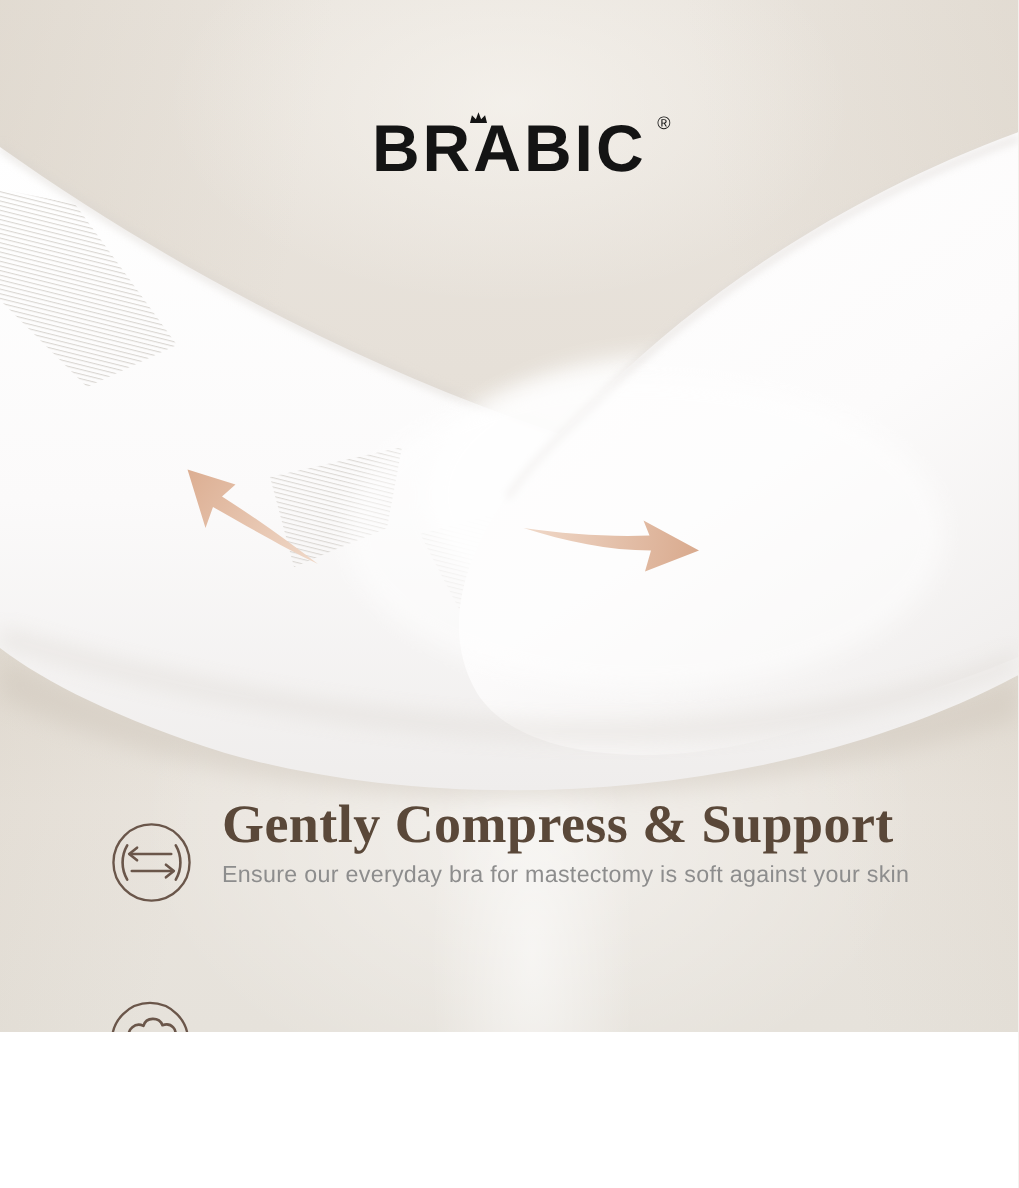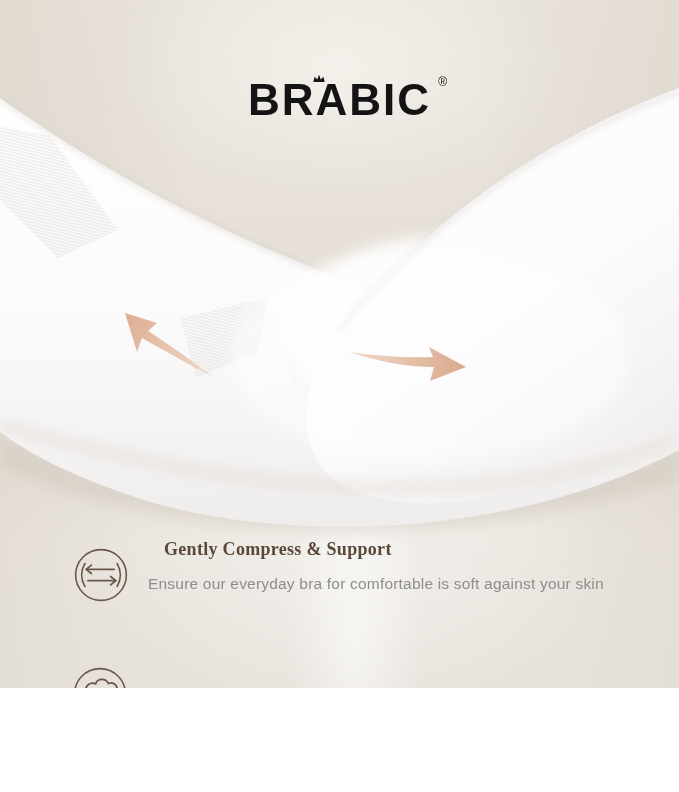--- a/index.html
+++ b/index.html
@@ -34,22 +34,22 @@
   .regmark{position:absolute;top:-7px;right:-16px;font-size:12px;font-weight:400;}
   
   .f-icon{position:absolute;width:56px;height:56px;}
   .f-icon.one{left:73px;top:547px;}
   .f-icon.two{left:72px;top:666px;}
   .f-text{position:absolute;left:148px;}
   .f-text.one{top:534px;}
   .f-text.two{top:662px;}
   .f-title{
     font-family:"Liberation Serif",serif;
-    font-weight:600;font-size:18px;line-height:31px;
-    letter-spacing:0.3px;color:#5a4839;white-space:nowrap;margin-left:16px;
+    font-weight:600;font-size:36px;line-height:31px;
+    letter-spacing:0.3px;color:#5a4839;white-space:nowrap;
   }
   .f-desc{margin-top:8px;}
   .f-line{
     font-family:"Liberation Sans",sans-serif;
     font-size:15.5px;line-height:22px;letter-spacing:0.2px;
     color:#8d8d8d;white-space:nowrap;
   }
 </style>
 </head>
 <body>
@@ -128,21 +128,21 @@
       <line x1="47" y1="25.5" x2="15.5" y2="25.5"></line>
       <path d="M21,20.7 L15,25.5 L21,30.3"></path>
       <line x1="17" y1="38.5" x2="48.5" y2="38.5"></line>
       <path d="M43,33.7 L49,38.5 L43,43.3"></path>
     </g>
   </svg>
 
   <div class="f-text one">
     <div class="f-title">Gently Compress &amp; Support</div>
     <div class="f-desc">
-      <div class="f-line">Ensure our everyday bra for comfortable is soft against your skin</div>
+      <div class="f-line">Ensure our everyday bra for mastectomy is soft against your skin</div>
     </div>
   </div>
 
   <svg class="f-icon two" viewBox="0 0 64 64" aria-hidden="true">
     <g fill="none" stroke="#6a564a" stroke-width="2" stroke-linecap="round" stroke-linejoin="round">
       <circle cx="32" cy="32" r="29" stroke-width="1.8"></circle>
       <path d="M21,41 C14,41 11.5,33 16.5,29.5 C14,23 21,17.5 27,20.5 C29,13.5 39,13.5 41.5,20 C48,17.5 54,23.5 50,29.5 C55.5,33 52,41 44,41"></path>
       <line x1="32" y1="46.5" x2="32" y2="29.5"></line>
       <path d="M27.8,33.6 L32,29 L36.2,33.6"></path>
       <path d="M14,47.5 C20,43 26,43 32,47.5 C38,52 44,52 50,47.5"></path>

